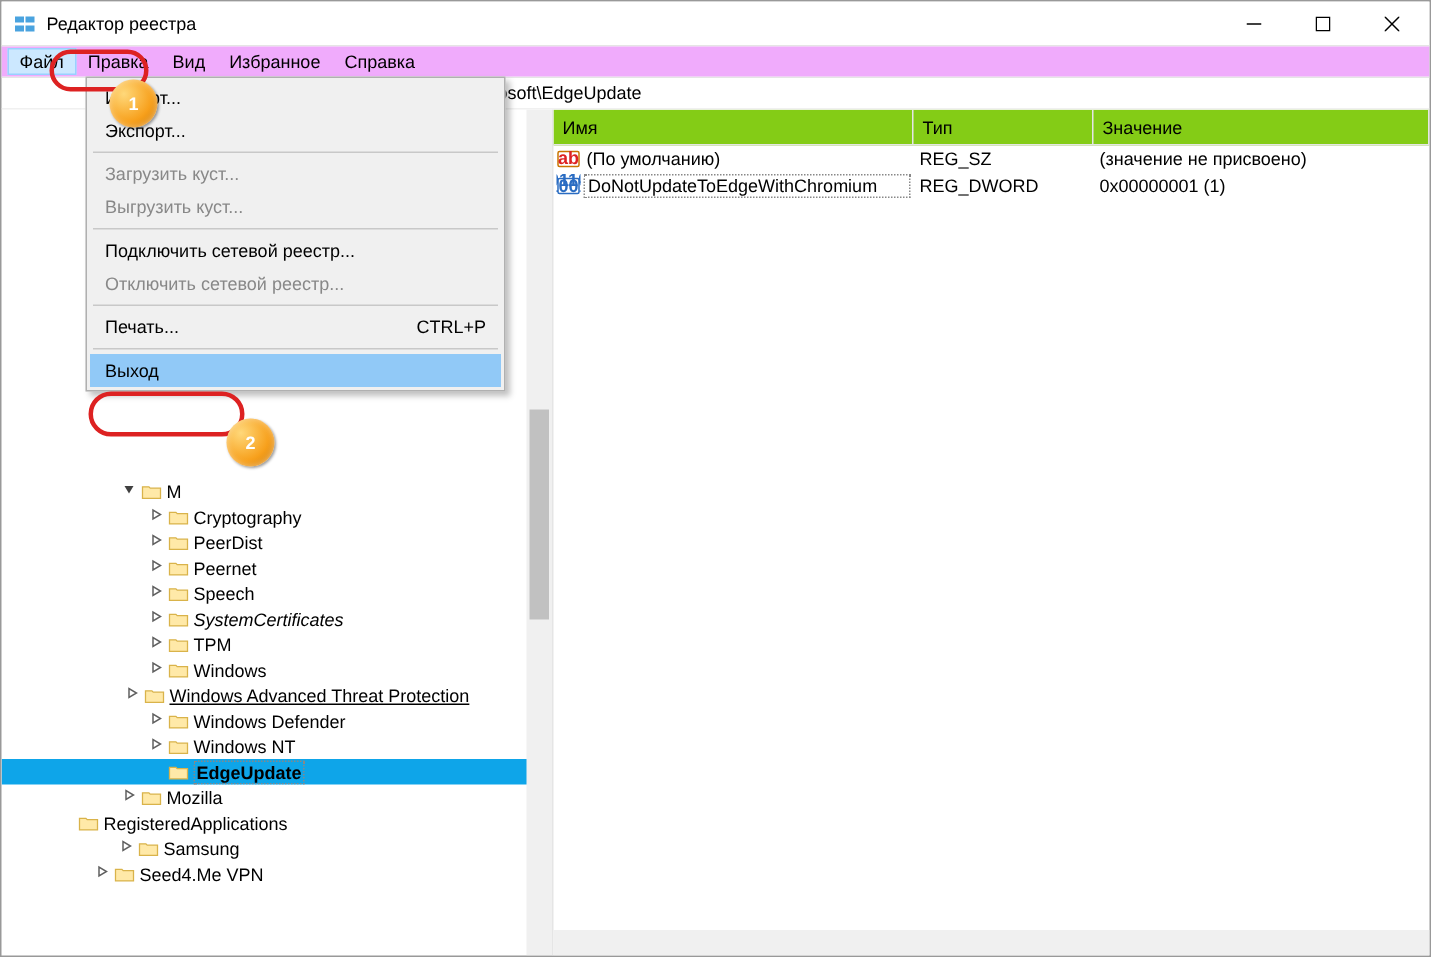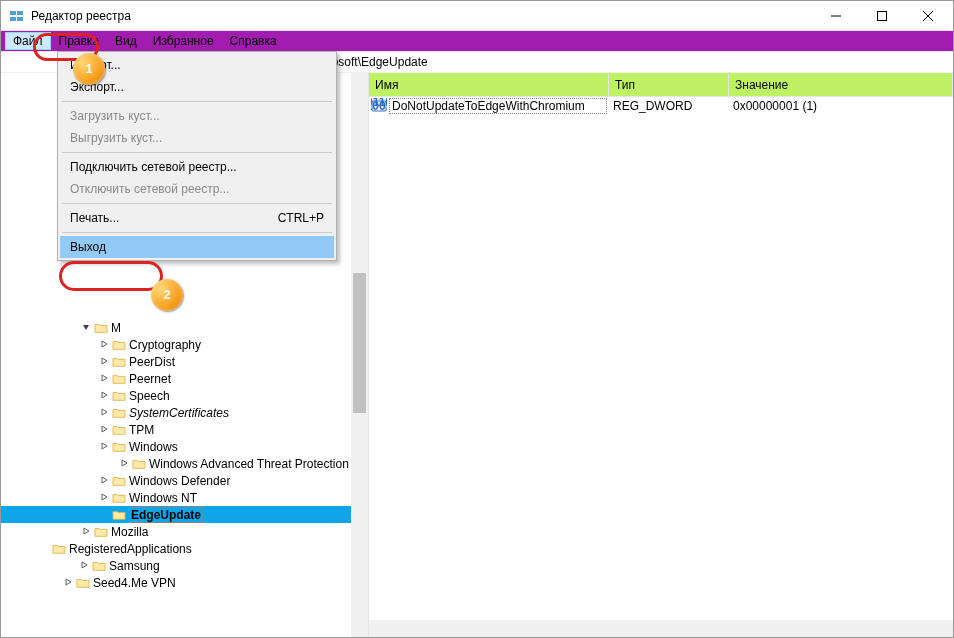--- a/index.html
+++ b/index.html
@@ -2,29 +2,29 @@
 <html><head>
 <meta charset="utf-8">
 <style>
 * { box-sizing: border-box; margin: 0; padding: 0; font-family: 'Segoe UI', Tahoma, sans-serif; font-size: 12px; }
 body { background: #fff; width: 954px; height: 638px; overflow: hidden; position: relative; border: 1px solid #999; }
 .titlebar { height: 30px; display: flex; align-items: center; padding: 0 2px 0 8px; background: #fff; border-bottom: 1px solid #e5e5e5;}
 .titlebar .app-icon { width: 16px; height: 16px; margin-right: 6px; display: flex; align-items: center; justify-content: center;}
 .titlebar .title { flex: 1; font-size: 12px; color: #000; }
 .winbtns { display: flex; height: 100%; }
 .winbtn { width: 46px; height: 100%; display: flex; align-items: center; justify-content: center; color: #000; }
-.menubar { height: 20px; display: flex; align-items: center; padding: 0 4px; background: #a21caf; position: relative; z-index: 5;}
+.menubar { height: 20px; display: flex; align-items: center; padding: 0 4px; background: #f0abfc; position: relative; z-index: 5;}
 .menubar .menu-item { padding: 2px 8px; font-size: 12px; color: #000; }
 .menubar .menu-item.active { background: #cce8ff; border: 1px solid #99d1ff; padding:1px 7px;}
 .addressbar { height: 22px; border-top: 1px solid #e5e5e5; border-bottom: 1px solid #f0f0f0; display:flex; align-items:center; padding: 0 6px; font-size: 12px; color:#000; position:relative; z-index:1;}
 .content { display: flex; height: calc(100% - 30px - 20px - 22px); position: relative;}
 .tree-pane { width: 368px; border-right: 1px solid #e5e5e5; overflow: auto; position: relative; padding-top: 6px;}
 .tree-pane .scroll-inner{padding-bottom:4px;}
 .values-pane { flex: 1; overflow: auto; position: relative;}
-.col-headers { display: flex; border-bottom: 1px solid #e5e5e5; height: 24px; align-items:center; background:#bef264; position:sticky; top:0;}
+.col-headers { display: flex; border-bottom: 1px solid #e5e5e5; height: 24px; align-items:center; background:#84cc16; position:sticky; top:0;}
 .col-headers .col { padding: 4px 6px; font-size: 12px; color:#000; border-right: 1px solid #e5e5e5; height:100%; display:flex; align-items:center;}
 .col-name { width: 240px; }
 .col-type { width: 120px; }
 .col-value { flex: 1; }
 .value-row { display: flex; height: 18px; align-items: center; padding: 0 0; }
 .value-row .vicon { width: 20px; display:flex; justify-content:center; }
 .value-row .vname { width: 218px; padding-left: 2px; overflow:hidden; white-space:nowrap;}
 .value-row .vname.sel { border: 1px dotted #888; background:#fff; }
 .value-row .vtype { width: 120px; padding-left:6px;}
 .value-row .vval { flex:1; padding-left:6px;}
@@ -178,21 +178,21 @@
           <span class="exp"><svg width="10" height="10">
               <path d="M3 2 L3 8 L8 5 Z" fill="none" stroke="#606060"></path>
             </svg></span>
           <span class="ficon">
             <svg class="folder-svg" viewBox="0 0 16 14">
               <path d="M1 3 L6 3 L7 4 L15 4 L15 12 L1 12 Z" fill="#ffe9a8" stroke="#d9b34a"></path>
             </svg>
           </span>
           <span class="label">Windows</span>
         </div>
-        <div class="tree-row" style="padding-left: 116px;">
+        <div class="tree-row" style="padding-left: 80px; text-decoration: underline;">
           <span class="exp"><svg width="10" height="10">
               <path d="M3 2 L3 8 L8 5 Z" fill="none" stroke="#606060"></path>
             </svg></span>
           <span class="ficon">
             <svg class="folder-svg" viewBox="0 0 16 14">
               <path d="M1 3 L6 3 L7 4 L15 4 L15 12 L1 12 Z" fill="#ffe9a8" stroke="#d9b34a"></path>
             </svg>
           </span>
           <span class="label">Windows Advanced Threat Protection</span>
         </div>
@@ -274,20 +274,31 @@
       <div class="tree-scroll-thumb"></div>
     </div>
   </div>
   <div class="values-pane">
     <div class="col-headers">
       <div class="col col-name">Имя</div>
       <div class="col col-type">Тип</div>
       <div class="col col-value">Значение</div>
     </div>
     <div id="values-container">
+        <div class="value-row">
+          <span class="vicon">
+            <svg class="reg-ab-icon" viewBox="0 0 16 16">
+              <rect x="1" y="3" width="14" height="10" rx="1" fill="#fff" stroke="#c97400"></rect>
+              <text x="8" y="11" text-anchor="middle" font-size="8" fill="#d22" font-weight="bold">ab</text>
+            </svg>
+          </span>
+          <span class="vname">(По умолчанию)</span>
+          <span class="vtype">REG_SZ</span>
+          <span class="vval">(значение не присвоено)</span>
+        </div>
         <div class="value-row">
           <span class="vicon">
             <svg class="reg-bin-icon" viewBox="0 0 16 16">
               <rect x="1" y="3" width="14" height="10" rx="1" fill="#fff" stroke="#2a6cc2"></rect>
               <text x="8" y="8" text-anchor="middle" font-size="5" fill="#2a6cc2" font-weight="bold">0110</text>
               <text x="8" y="12" text-anchor="middle" font-size="5" fill="#2a6cc2" font-weight="bold">1001</text>
             </svg>
           </span>
           <span class="vname sel">DoNotUpdateToEdgeWithChromium</span>
           <span class="vtype">REG_DWORD</span>

